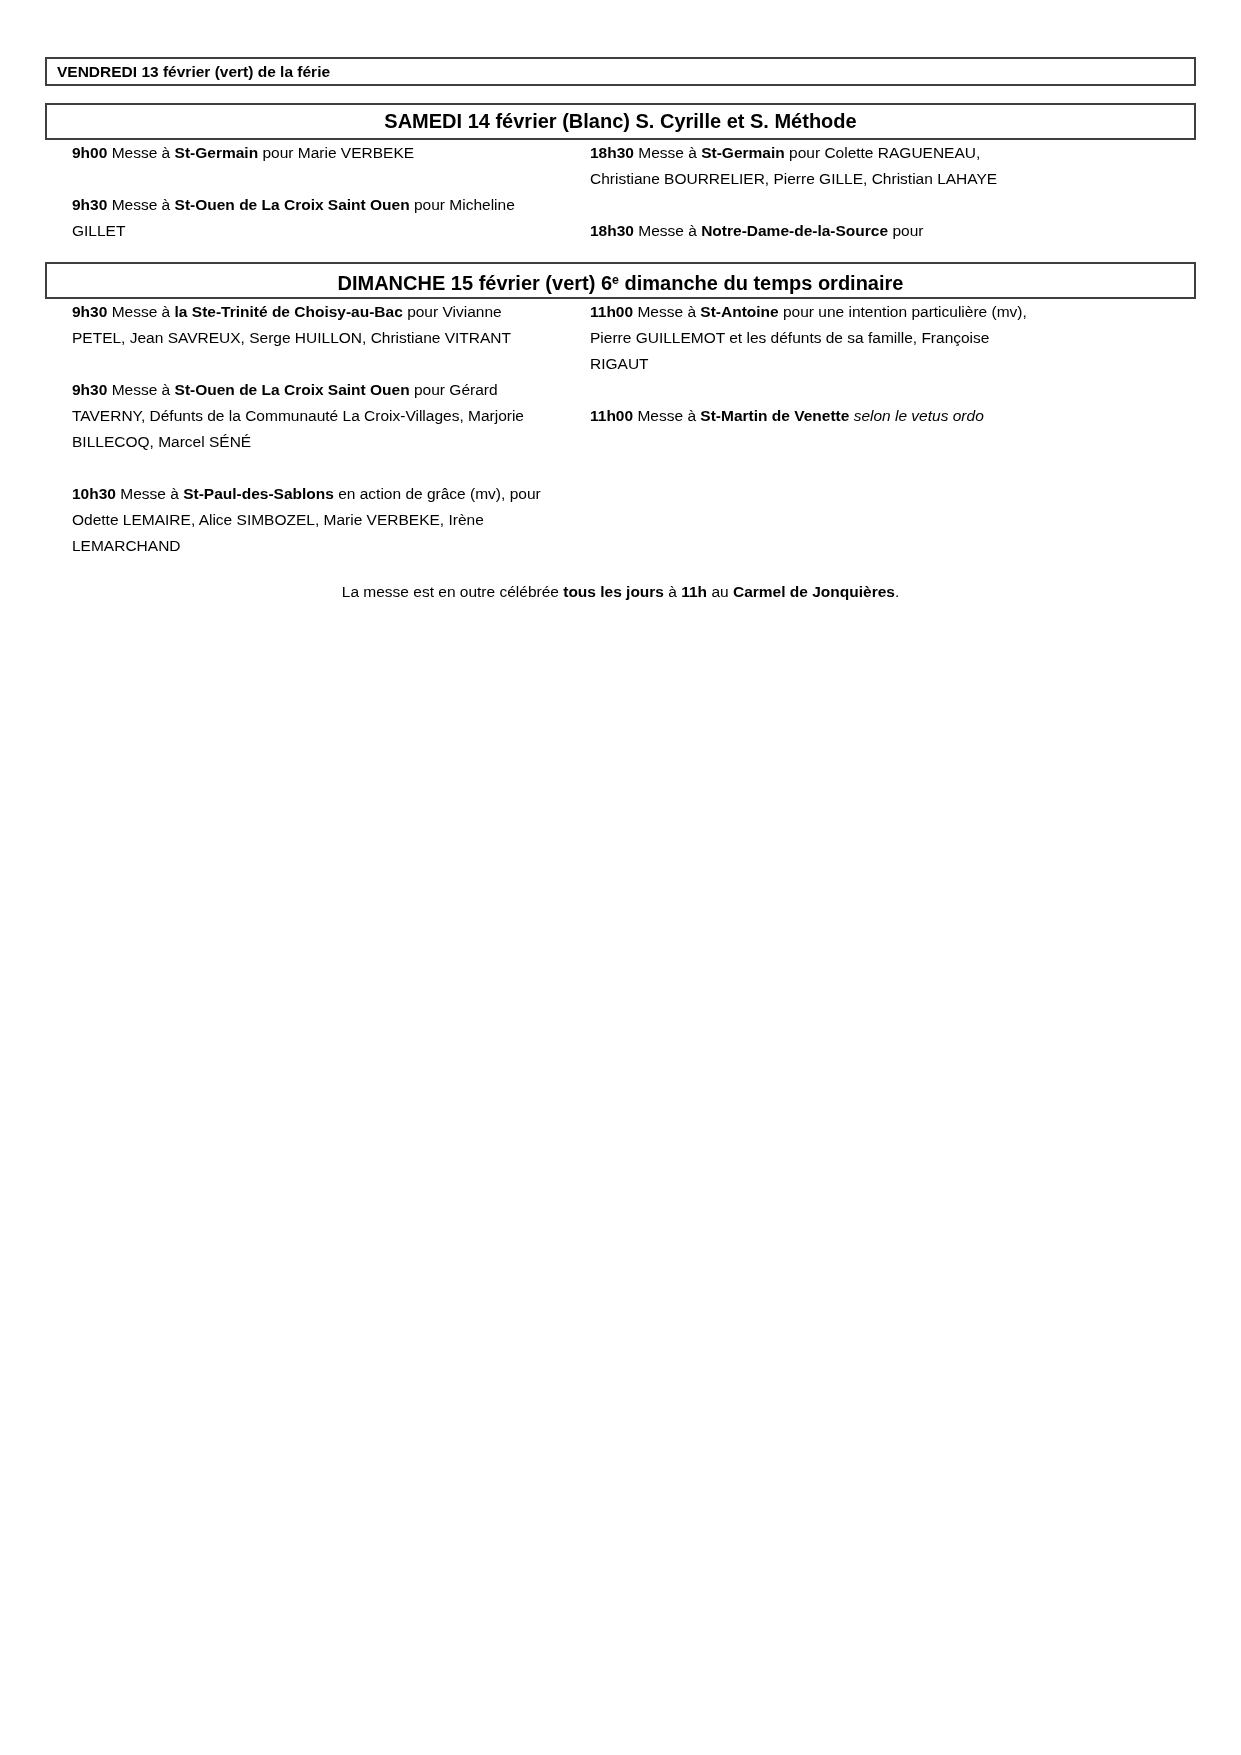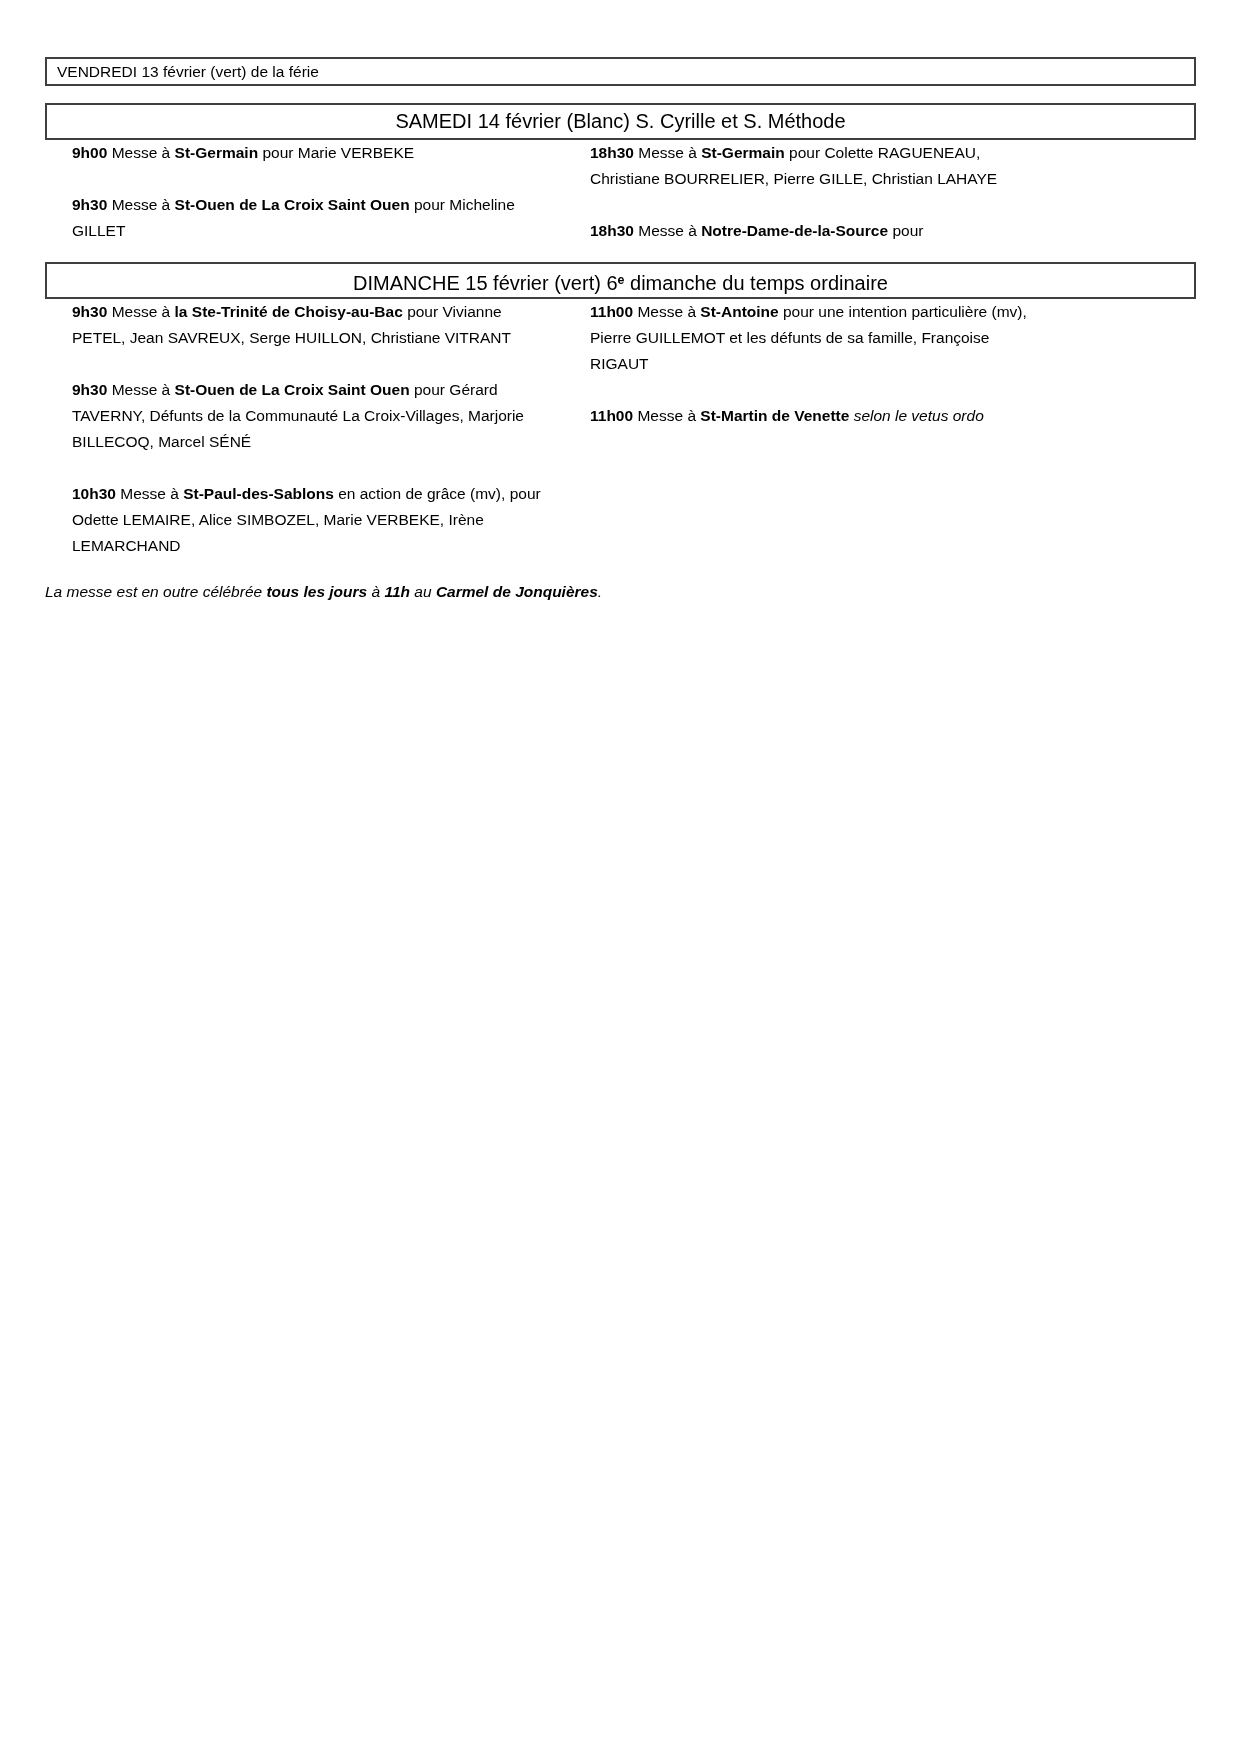--- a/index.html
+++ b/index.html
@@ -36,21 +36,21 @@
   .hdr.large {
     height: 37px;
     line-height: 33px;
     text-align: center;
     font-size: 20px;
     margin-top: 17px;
   }
   .day:first-child .hdr { margin-top: 0; }
   .day + .day .hdr.large { margin-top: 17px; }
   .day:nth-child(3) .hdr.large { margin-top: 18px; }
-  .bseg { font-weight: normal; text-align: center; }
+  .bseg { font-weight: bold; text-align: center; }
   .sup {
     font-weight: bold;
     font-size: 0.62em;
     vertical-align: 0.45em;
   }
   
   .cols { display: flex; }
   .day:first-child .cols { margin-top: 6px; }
   .colL {
     box-sizing: content-box;
@@ -64,22 +64,21 @@
     width: 440px;
     flex: none;
   }
   .entry { margin: 0 0 26px 0; }
   .entry:last-child { margin-bottom: 0; }
   .b { font-weight: bold; }
   .i { font-style: italic; }
   
   .footer {
     margin: 20px 0 0 0;
-    text-align: left;
-    font-style: italic;
+    text-align: center;
   }
 </style>
 </head>
 <body>
 
 <div class="page">
   <div class="content">
     <div id="sections-root">
         <section class="day">
           <div class="hdr compact"><span class="bseg">VENDREDI 13 février (vert) de la férie</span></div>

